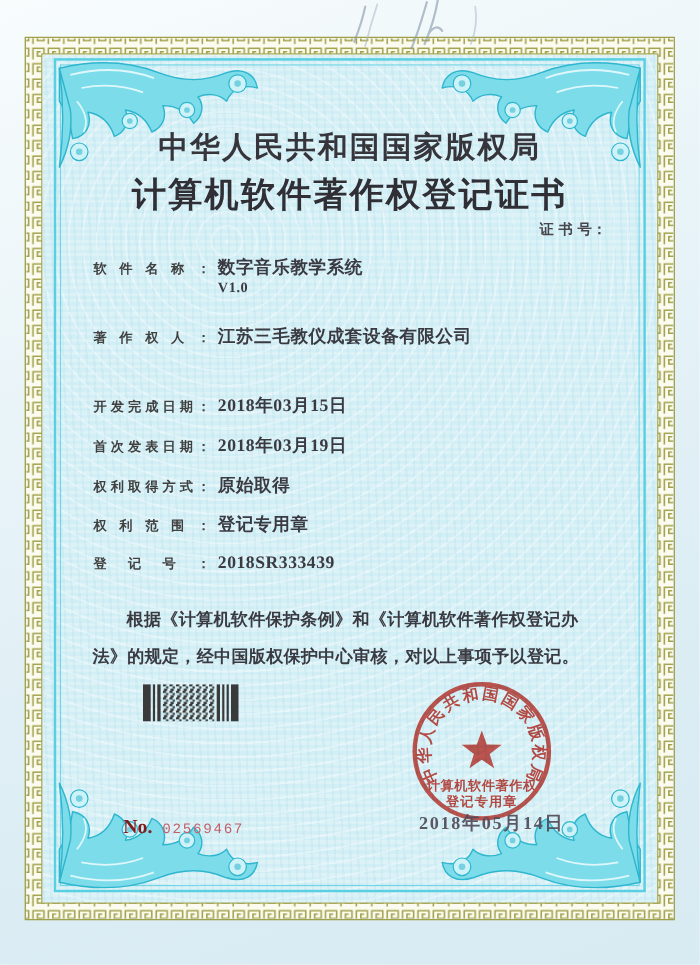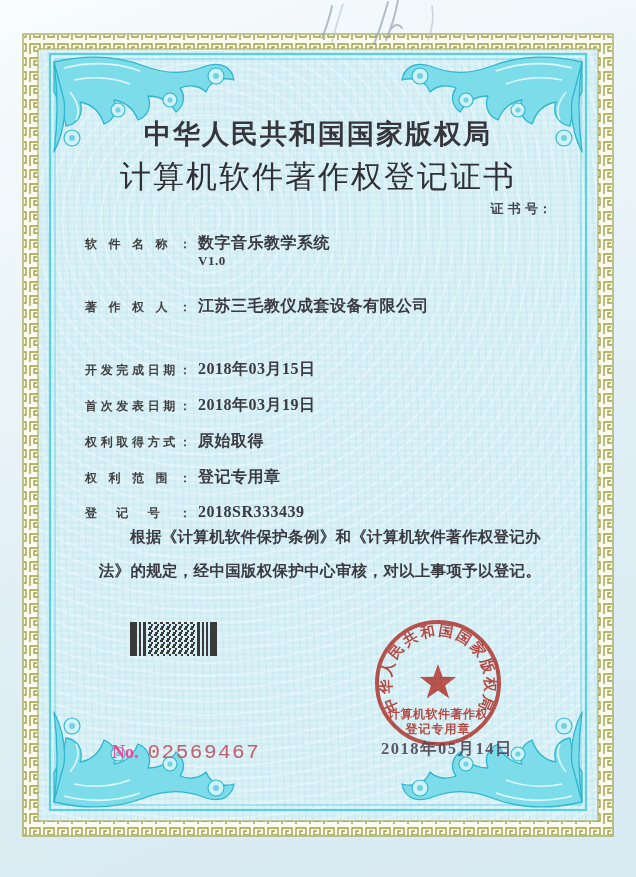--- a/index.html
+++ b/index.html
@@ -19,52 +19,52 @@
       repeating-linear-gradient(0deg, rgba(255,255,255,.14) 0 3px, rgba(175,226,240,.10) 3px 6px);
   }
   svg.frame, svg.penmarks{position:absolute;left:0;top:0;pointer-events:none;}
   .content{position:absolute;left:0;top:0;width:636px;height:877px;border-radius:17px;}
   .title{
     position:absolute;top:116px;left:0;width:636px;text-align:center;
     font-size:27px;font-weight:700;letter-spacing:2px;color:#35353b;
   }
   .subtitle{
     position:absolute;top:156px;left:0;width:636px;text-align:center;
-    font-size:31px;font-weight:400;letter-spacing:2px;color:#2f2f35;
+    font-size:31px;font-weight:700;letter-spacing:2px;color:#2f2f35;
   }
   .certno{
     position:absolute;top:200px;right:84px;
     font-size:13px;font-weight:600;color:#46464d;letter-spacing:.5px;
     display:flex;gap:12px;align-items:flex-start;
   }
   .row{position:absolute;left:85px;white-space:nowrap;}
   .row .lab{
     display:inline-block;width:106px;
     font-size:12px;font-weight:600;color:#404040;
     text-align:justify;text-align-last:justify;vertical-align:baseline;
   }
   .row .val{
     display:inline-block;margin-left:7px;
     font-size:16px;font-weight:600;color:#3a3a42;letter-spacing:.5px;
   }
   .version{position:absolute;left:198px;top:253px;font-size:13px;font-weight:600;color:#3a3a42;letter-spacing:.5px;}
   .statement{
-    position:absolute;left:84px;top:520px;width:472px;
+    position:absolute;left:84px;top:547px;width:472px;
     font-size:15.5px;font-weight:600;color:#3a3a42;
-    line-height:34px;text-indent:2em;letter-spacing:.3px;margin:0;text-align:center;
+    line-height:34px;text-indent:2em;letter-spacing:.3px;margin:0;
   }
   .barcode{position:absolute;left:130px;top:622px;}
   .stamp{position:absolute;left:368px;top:613px;mix-blend-mode:multiply;opacity:.9;}
   .stamp-date{
     position:absolute;left:381px;top:738px;
     font-size:16.5px;font-weight:700;color:#514b58;letter-spacing:1.5px;opacity:.92;
   }
   .serial{position:absolute;left:112px;top:741px;display:flex;align-items:baseline;gap:9px;}
-  .serial .no{font-size:18px;font-weight:700;color:#ec4899;}
-  .serial .num{font-family:"Liberation Mono","DejaVu Sans Mono",monospace;font-size:21px;color:#c2606a;letter-spacing:1.5px;}
+  .serial .no{font-size:18px;font-weight:700;color:#7f1d1d;}
+  .serial .num{font-family:"Liberation Mono","DejaVu Sans Mono",monospace;font-size:13px;color:#c2606a;letter-spacing:1.5px;}
 </style>
 </head>
 <body>
 
 <div class="stage">
 
   <div class="inner-bg"></div>
 
   <svg class="frame" width="636" height="877" aria-hidden="true">
     <defs>

